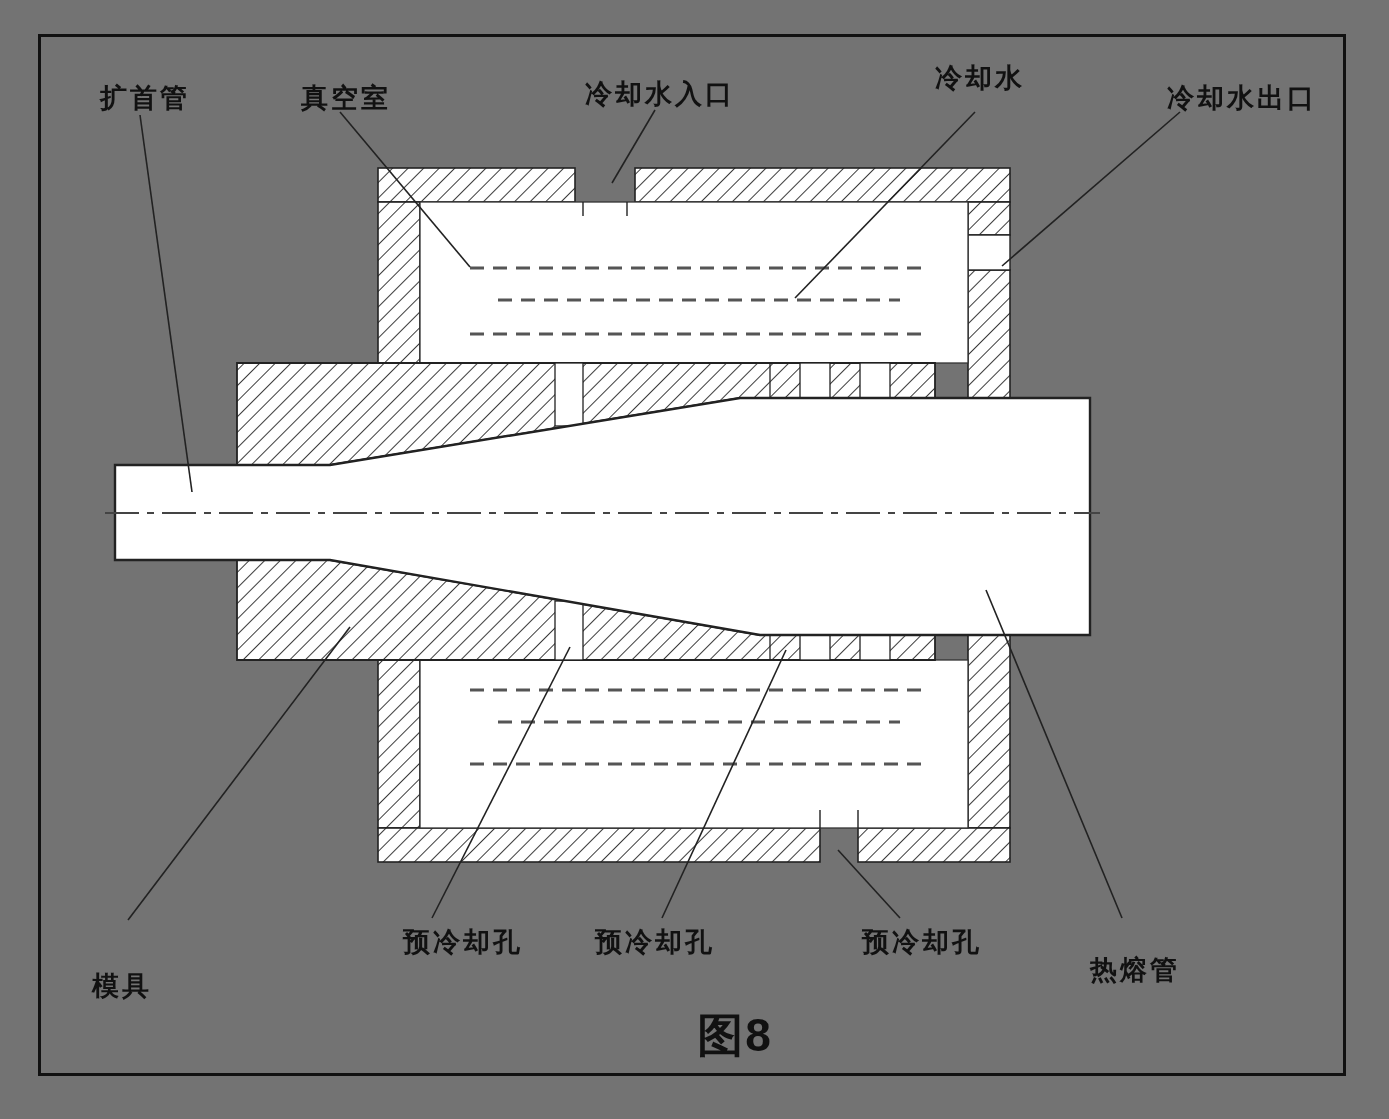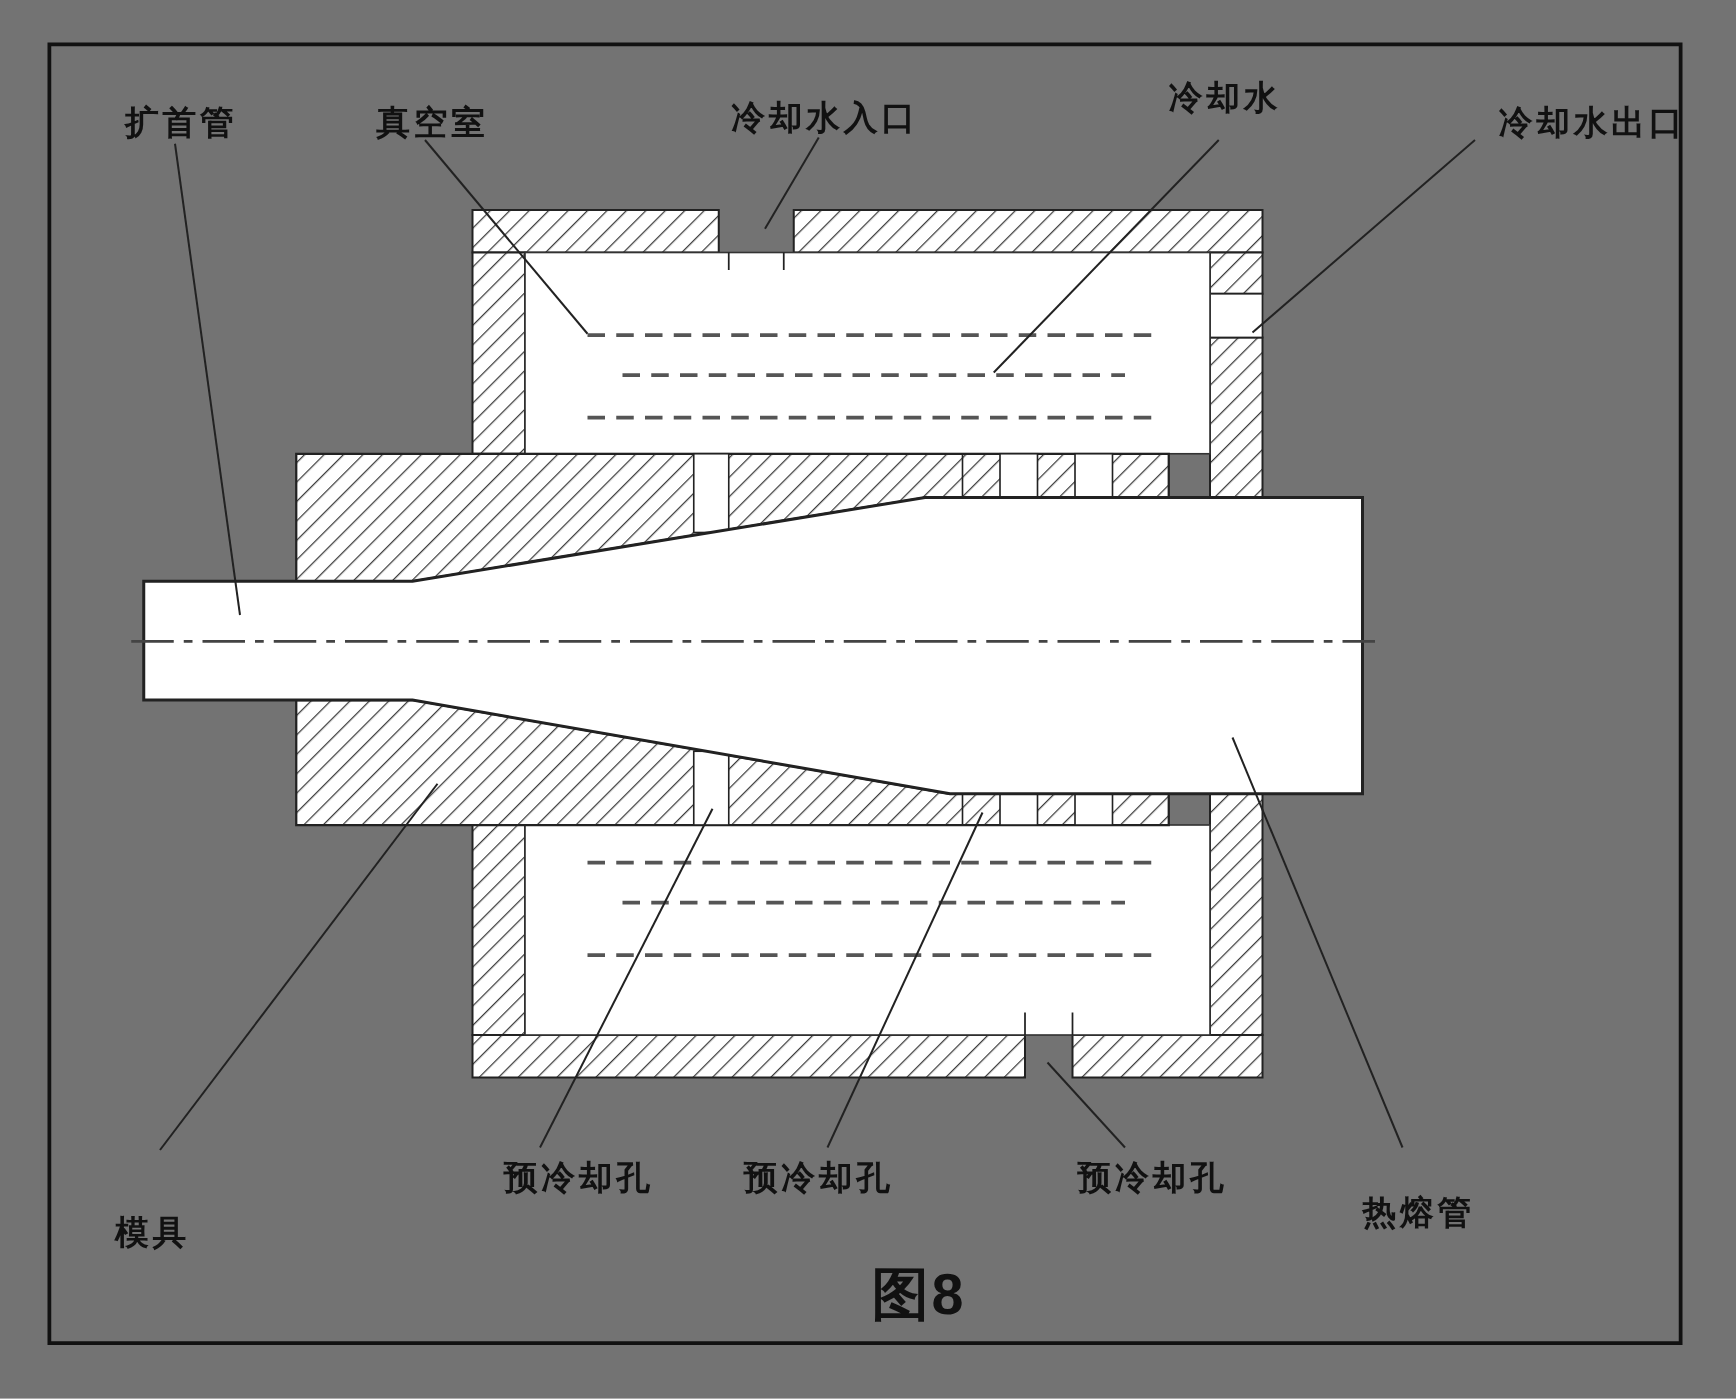--- a/index.html
+++ b/index.html
@@ -120,21 +120,21 @@
       <line x1="662" y1="918" x2="786" y2="650"></line>
       <line x1="900" y1="918" x2="838" y2="850"></line>
       <line x1="1122" y1="918" x2="986" y2="590"></line>
     </g>
   </svg>
 
   <span class="lbl" style="left:145px;  top:80px;">扩首管</span>
   <span class="lbl" style="left:346px;  top:80px;">真空室</span>
   <span class="lbl" style="left:660px;  top:76px;">冷却水入口</span>
   <span class="lbl" style="left:980px;  top:60px;">冷却水</span>
-  <span class="lbl" style="left:1242px; top:80px;margin-left:32px;">冷却水出口</span>
+  <span class="lbl" style="left:1242px; top:80px;">冷却水出口</span>
 
   <span class="lbl" style="left:122px;  top:968px;">模具</span>
   <span class="lbl" style="left:422px;  top:924px;margin-left:41px;">预冷却孔</span>
   <span class="lbl" style="left:655px;  top:924px;">预冷却孔</span>
   <span class="lbl" style="left:922px;  top:924px;">预冷却孔</span>
   <span class="lbl" style="left:1135px; top:952px;">热熔管</span>
 
   <div class="caption" style="left:735px; top:1005px;">图8</div>
 
 </div>

